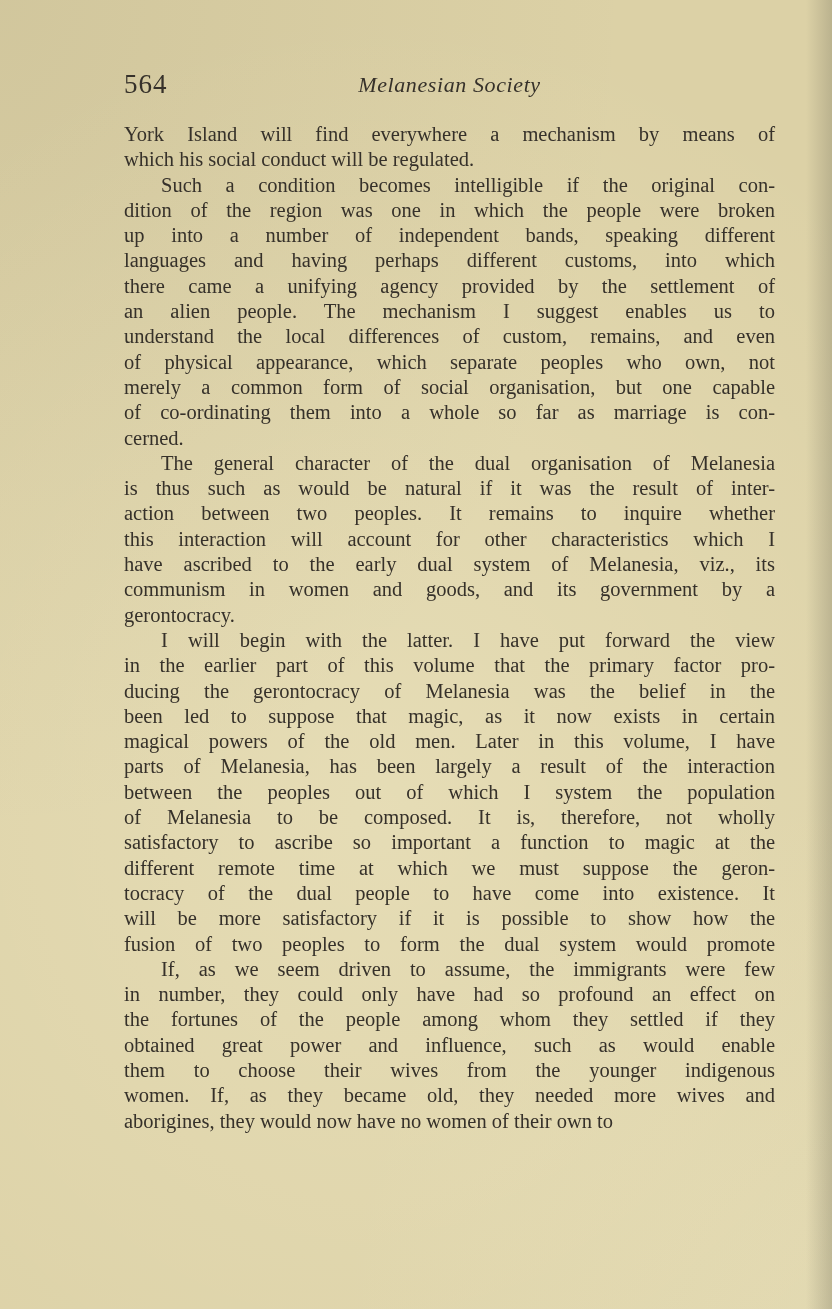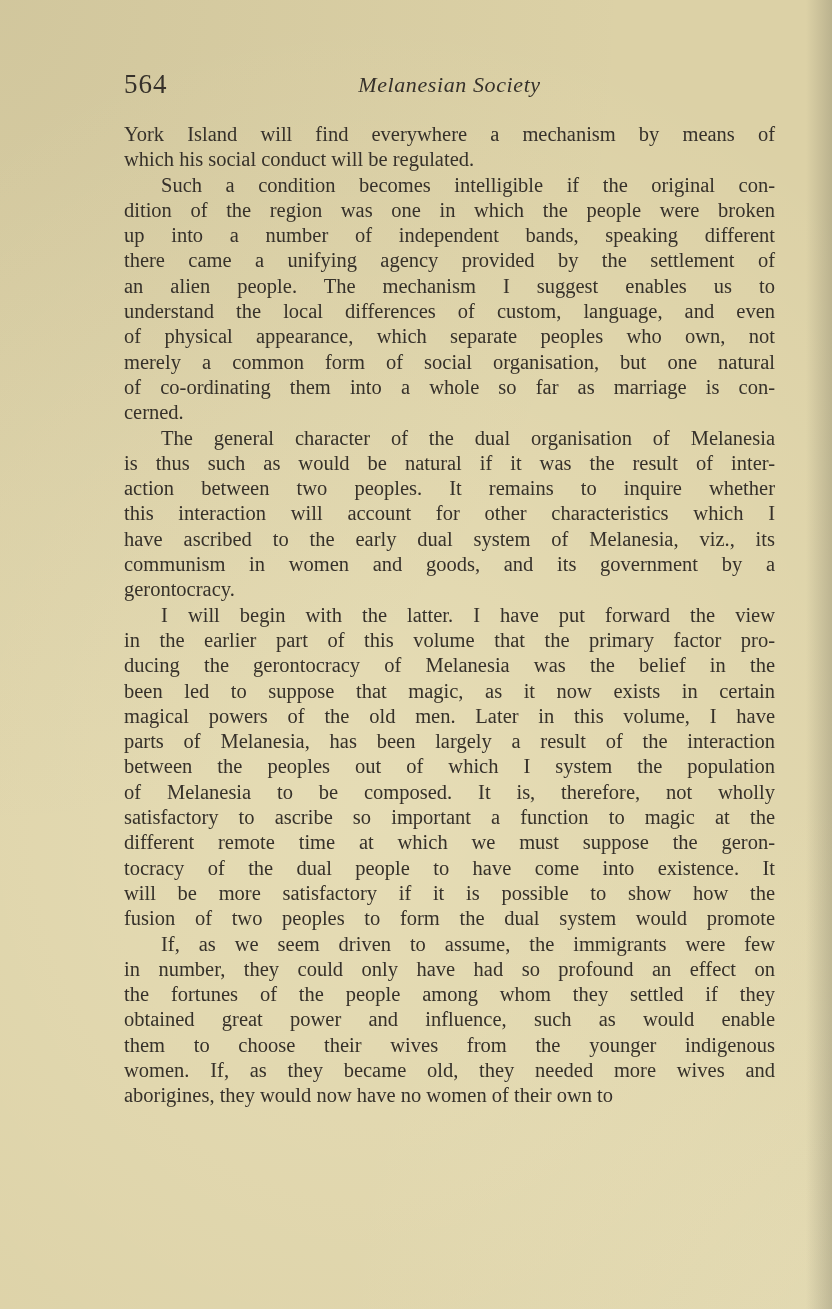--- a/index.html
+++ b/index.html
@@ -87,25 +87,26 @@
   </div>
   <div class="body-text">
       <p class="para">
         <span class="line j">York Island will find everywhere a mechanism by means of</span>
         <span class="line">which his social conduct will be regulated.</span>
       </p>
       <p class="para">
         <span class="line j indent">Such a condition becomes intelligible if the original con-</span>
         <span class="line j">dition of the region was one in which the people were broken</span>
         <span class="line j">up into a number of independent bands, speaking different</span>
+        <span class="line j">languages and having perhaps different customs, into which</span>
         <span class="line j">there came a unifying agency provided by the settlement of</span>
         <span class="line j">an alien people.  The mechanism I suggest enables us to</span>
-        <span class="line j">understand the local differences of custom, language, and even</span>
+        <span class="line j">understand the local differences of custom, remains, and even</span>
         <span class="line j">of physical appearance, which separate peoples who own, not</span>
-        <span class="line j">merely a common form of social organisation, but one natural</span>
+        <span class="line j">merely a common form of social organisation, but one capable</span>
         <span class="line j">of co-ordinating them into a whole so far as marriage is con-</span>
         <span class="line">cerned.</span>
       </p>
       <p class="para">
         <span class="line j indent">The general character of the dual organisation of Melanesia</span>
         <span class="line j">is thus such as would be natural if it was the result of inter-</span>
         <span class="line j">action between two peoples.  It remains to inquire whether</span>
         <span class="line j">this interaction will account for other characteristics which I</span>
         <span class="line j">have ascribed to the early dual system of Melanesia, viz., its</span>
         <span class="line j">communism in women and goods, and its government by a</span>

